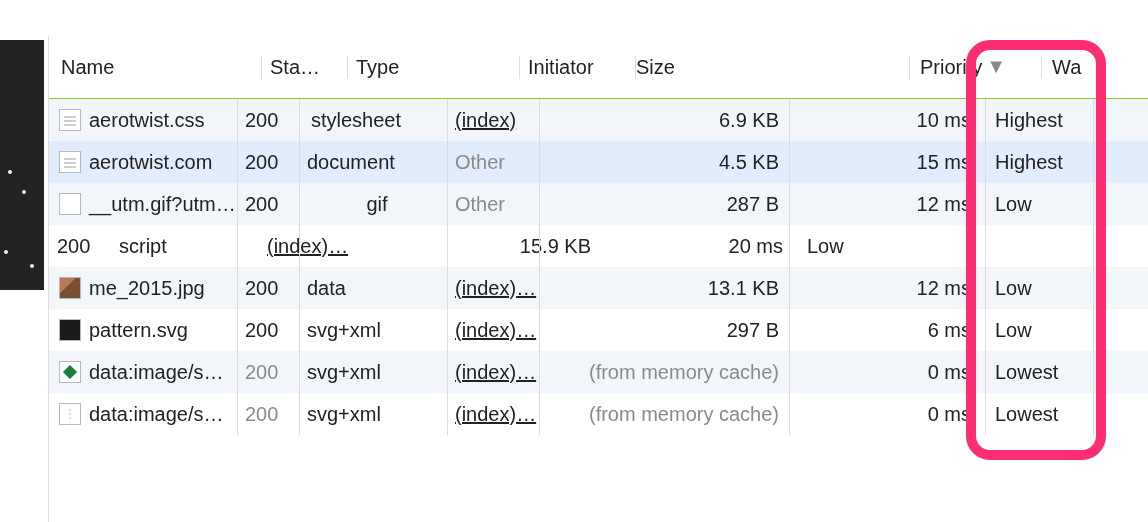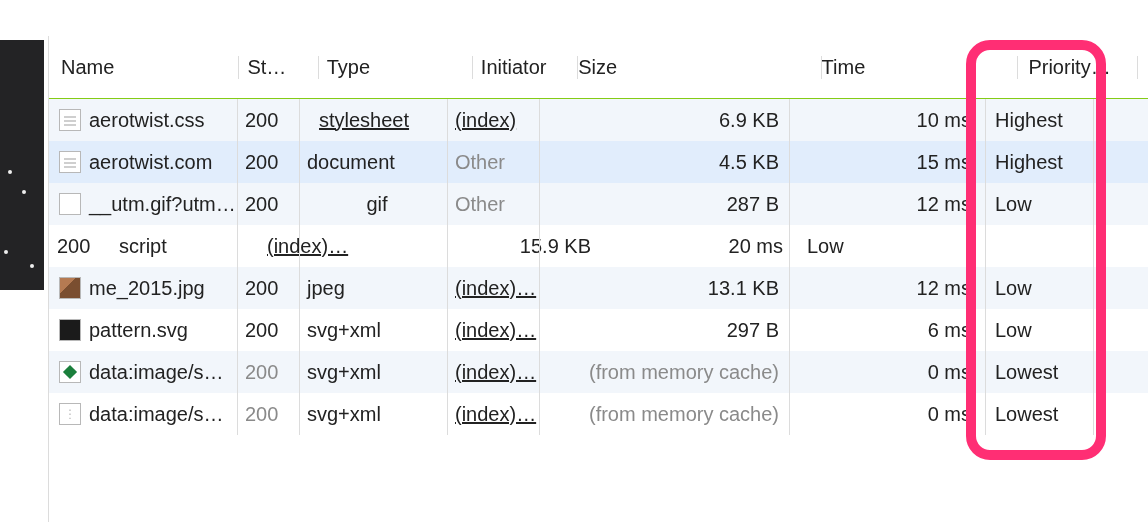--- a/index.html
+++ b/index.html
@@ -102,42 +102,41 @@
 </div>
 
 <div class="panel">
 
   <div class="header-row">
     <div class="hdr col-name">Name</div>
     <div class="hdr col-status col-border">Sta…</div>
     <div class="hdr col-type col-border">Type</div>
     <div class="hdr col-initiator col-border">Initiator</div>
     <div class="hdr col-size col-border" style="text-align:left;">Size</div>
-    <div class="hdr col-time col-border" style="text-align:left;">Time</div>
     <div class="hdr col-priority col-border">
       <span>Priority</span><span class="sort-arrow">▼</span>
     </div>
     <div class="hdr col-wat col-border">Wa</div>
   </div>
 
   <div class="rows" id="rows">
     <div class="col-vline" style="left:188px;"></div>
     <div class="col-vline" style="left:250px;"></div>
     <div class="col-vline" style="left:398px;"></div>
     <div class="col-vline" style="left:490px;"></div>
     <div class="col-vline" style="left:740px;"></div>
     <div class="col-vline" style="left:936px;"></div>
     <div class="col-vline" style="left:1044px;"></div>
   <div class="row odd">
         <div class="cell col-name name-cell">
           <span class="ficon doc"></span>
           <span>aerotwist.css</span>
         </div>
         <div class="cell col-status" style="padding-left: 8px;">200</div>
-        <div class="cell col-type" style="padding-left: 20px; text-decoration: underline;">stylesheet</div>
+        <div class="cell col-type" style="padding-left: 12px;">stylesheet</div>
         <div class="cell col-initiator" style="padding-left: 8px;"><span class="link">(index)</span></div>
         <div class="cell col-size">6.9 KB</div>
         <div class="cell col-time">10 ms</div>
         <div class="cell col-priority">Highest</div>
         <div class="cell col-wat"></div>
       </div>
       <div class="row sel">
         <div class="cell col-name name-cell">
           <span class="ficon doc"></span>
           <span>aerotwist.com</span>
@@ -171,21 +170,21 @@
         <div class="cell col-time">20 ms</div>
         <div class="cell col-priority">Low</div>
         <div class="cell col-wat"></div>
       </div>
       <div class="row odd">
         <div class="cell col-name name-cell">
           <span class="ficon img"></span>
           <span>me_2015.jpg</span>
         </div>
         <div class="cell col-status" style="padding-left: 8px;">200</div>
-        <div class="cell col-type" style="padding-left: 8px;">jpeg</div>
+        <div class="cell col-type" style="padding-left: 8px;">data</div>
         <div class="cell col-initiator" style="padding-left: 8px;"><span class="link">(index)…</span></div>
         <div class="cell col-size">13.1 KB</div>
         <div class="cell col-time">12 ms</div>
         <div class="cell col-priority">Low</div>
         <div class="cell col-wat"></div>
       </div>
       <div class="row even">
         <div class="cell col-name name-cell">
           <span class="ficon dark"></span>
           <span>pattern.svg</span>

